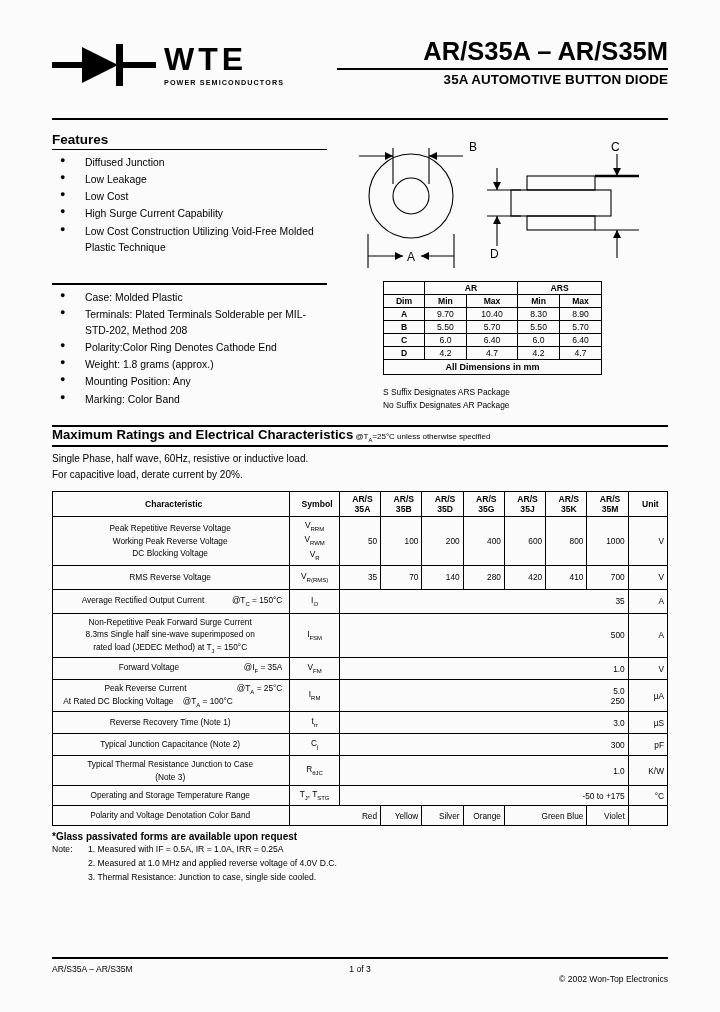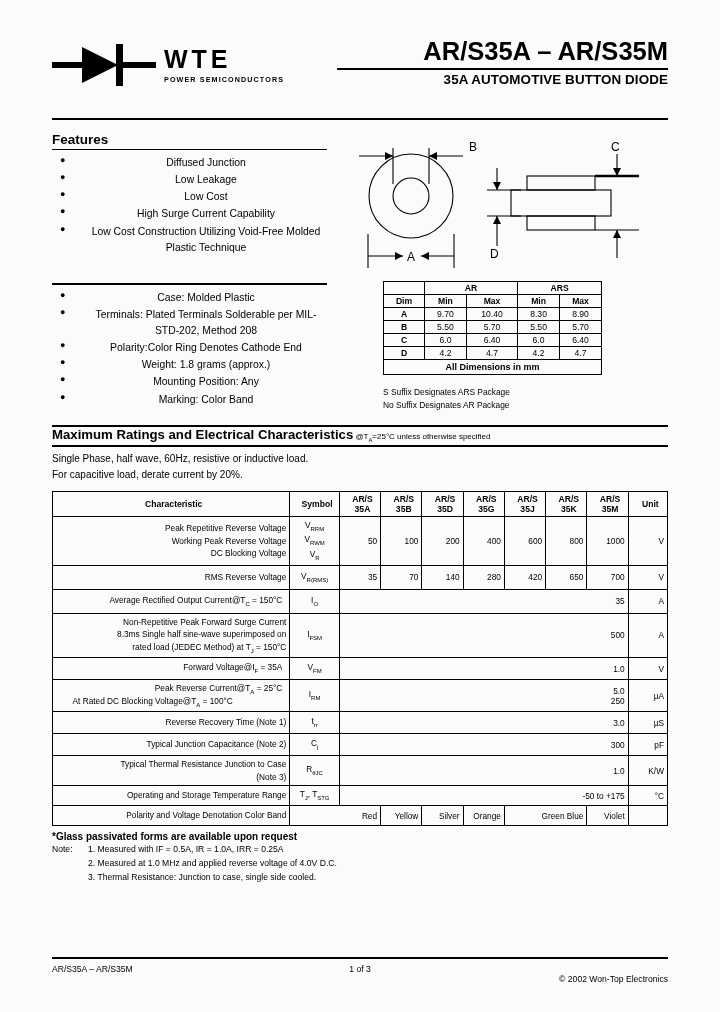--- a/index.html
+++ b/index.html
@@ -21,21 +21,21 @@
   }
 
   
   .header { display: flex; align-items: flex-start; height: 90px; }
   .logo-block { width: 285px; padding-top: 14px; }
   .logo-row { display: flex; align-items: center; }
   .diode-sym { width: 108px; height: 46px; flex: none; }
   .logo-text { margin-left: 4px; }
   .logo-wte {
     font-family: "Liberation Sans", sans-serif;
-    font-weight: bold; font-size: 25px; letter-spacing: 4px;
+    font-weight: bold; font-size: 32px; letter-spacing: 4px;
     line-height: 1; color: #000;
   }
   .logo-sub {
     font-size: 7.2px; font-weight: bold; letter-spacing: 1.1px;
     margin-top: 3px; color: #000;
   }
   .title-block { flex: 1; text-align: right; padding-top: 10px; }
   .title-main {
     font-size: 25.5px; font-weight: bold; letter-spacing: 0px;
     line-height: 1.05; white-space: nowrap;
@@ -51,21 +51,21 @@
   .rule-thin  { border-top: 1px solid #000; }
 
   
   .body-row { display: flex; margin-top: 10px; }
   .col-left  { width: 275px; }
   .col-right { flex: 1; padding-left: 22px; position: relative; }
 
   .sect-title {
     font-size: 13.5px; font-weight: bold; padding: 2px 0 2px 0;
   }
-  ul.bullets { list-style: none; margin: 5px 0 0 0; padding: 0; text-align: center; }
+  ul.bullets { list-style: none; margin: 5px 0 0 0; padding: 0; }
   ul.bullets li {
     position: relative; padding-left: 33px;
     font-size: 10.4px; line-height: 1.55; margin-bottom: 1px;
   }
   ul.bullets li::before {
     content: "\25CF"; position: absolute; left: 8px; top: -1px; font-size: 9px;
   }
 
   
   .pkg { position: relative; height: 135px; margin-top: 4px; }
@@ -96,21 +96,21 @@
 
   table.chars {
     border-collapse: collapse; width: 100%; margin-top: 8px;
     font-size: 8.3px; table-layout: fixed;
   }
   table.chars th, table.chars td {
     border: 1px solid #000; padding: 2px 3px; vertical-align: middle;
   }
   table.chars th { font-weight: bold; text-align: center; font-size: 8.6px; padding-left: 8px; }
   table.chars td.c  { text-align: right; }
-  table.chars td.ch { text-align: right; padding-left: 1px; line-height: 1.5; }
+  table.chars td.ch { text-align: center; padding-left: 1px; line-height: 1.5; }
   table.chars td.sym{ text-align: center; line-height: 1.5; }
   .cond-r { float: right; margin-right: 4px; }
   .rowtall { height: 44px; }
 
   .glass {
     font-size: 10px; font-weight: bold; margin-top: 5px;
   }
   .notes { font-size: 8.6px; line-height: 1.62; margin-top: 1px; }
   .notes .n-ind { padding-left: 36px; }
   .notes .n-lbl { display: inline-block; width: 36px; }
@@ -348,21 +348,21 @@
     </tr>
 
     <tr style="height:24px">
       <td class="ch">RMS Reverse Voltage</td>
       <td class="sym">V<sub>R(RMS)</sub></td>
       <td class="c">35</td>
       <td class="c">70</td>
       <td class="c">140</td>
       <td class="c">280</td>
       <td class="c">420</td>
-      <td class="c">650</td>
+      <td class="c">410</td>
       <td class="c">700</td>
       <td class="c">V</td>
     </tr>
 
     <tr style="height:24px">
       <td class="ch">
         <span>Average Rectified Output Current</span>
         <span class="cond-r">@T<sub>C</sub> = 150°C</span>
       </td>
       <td class="sym">I<sub>O</sub></td>

